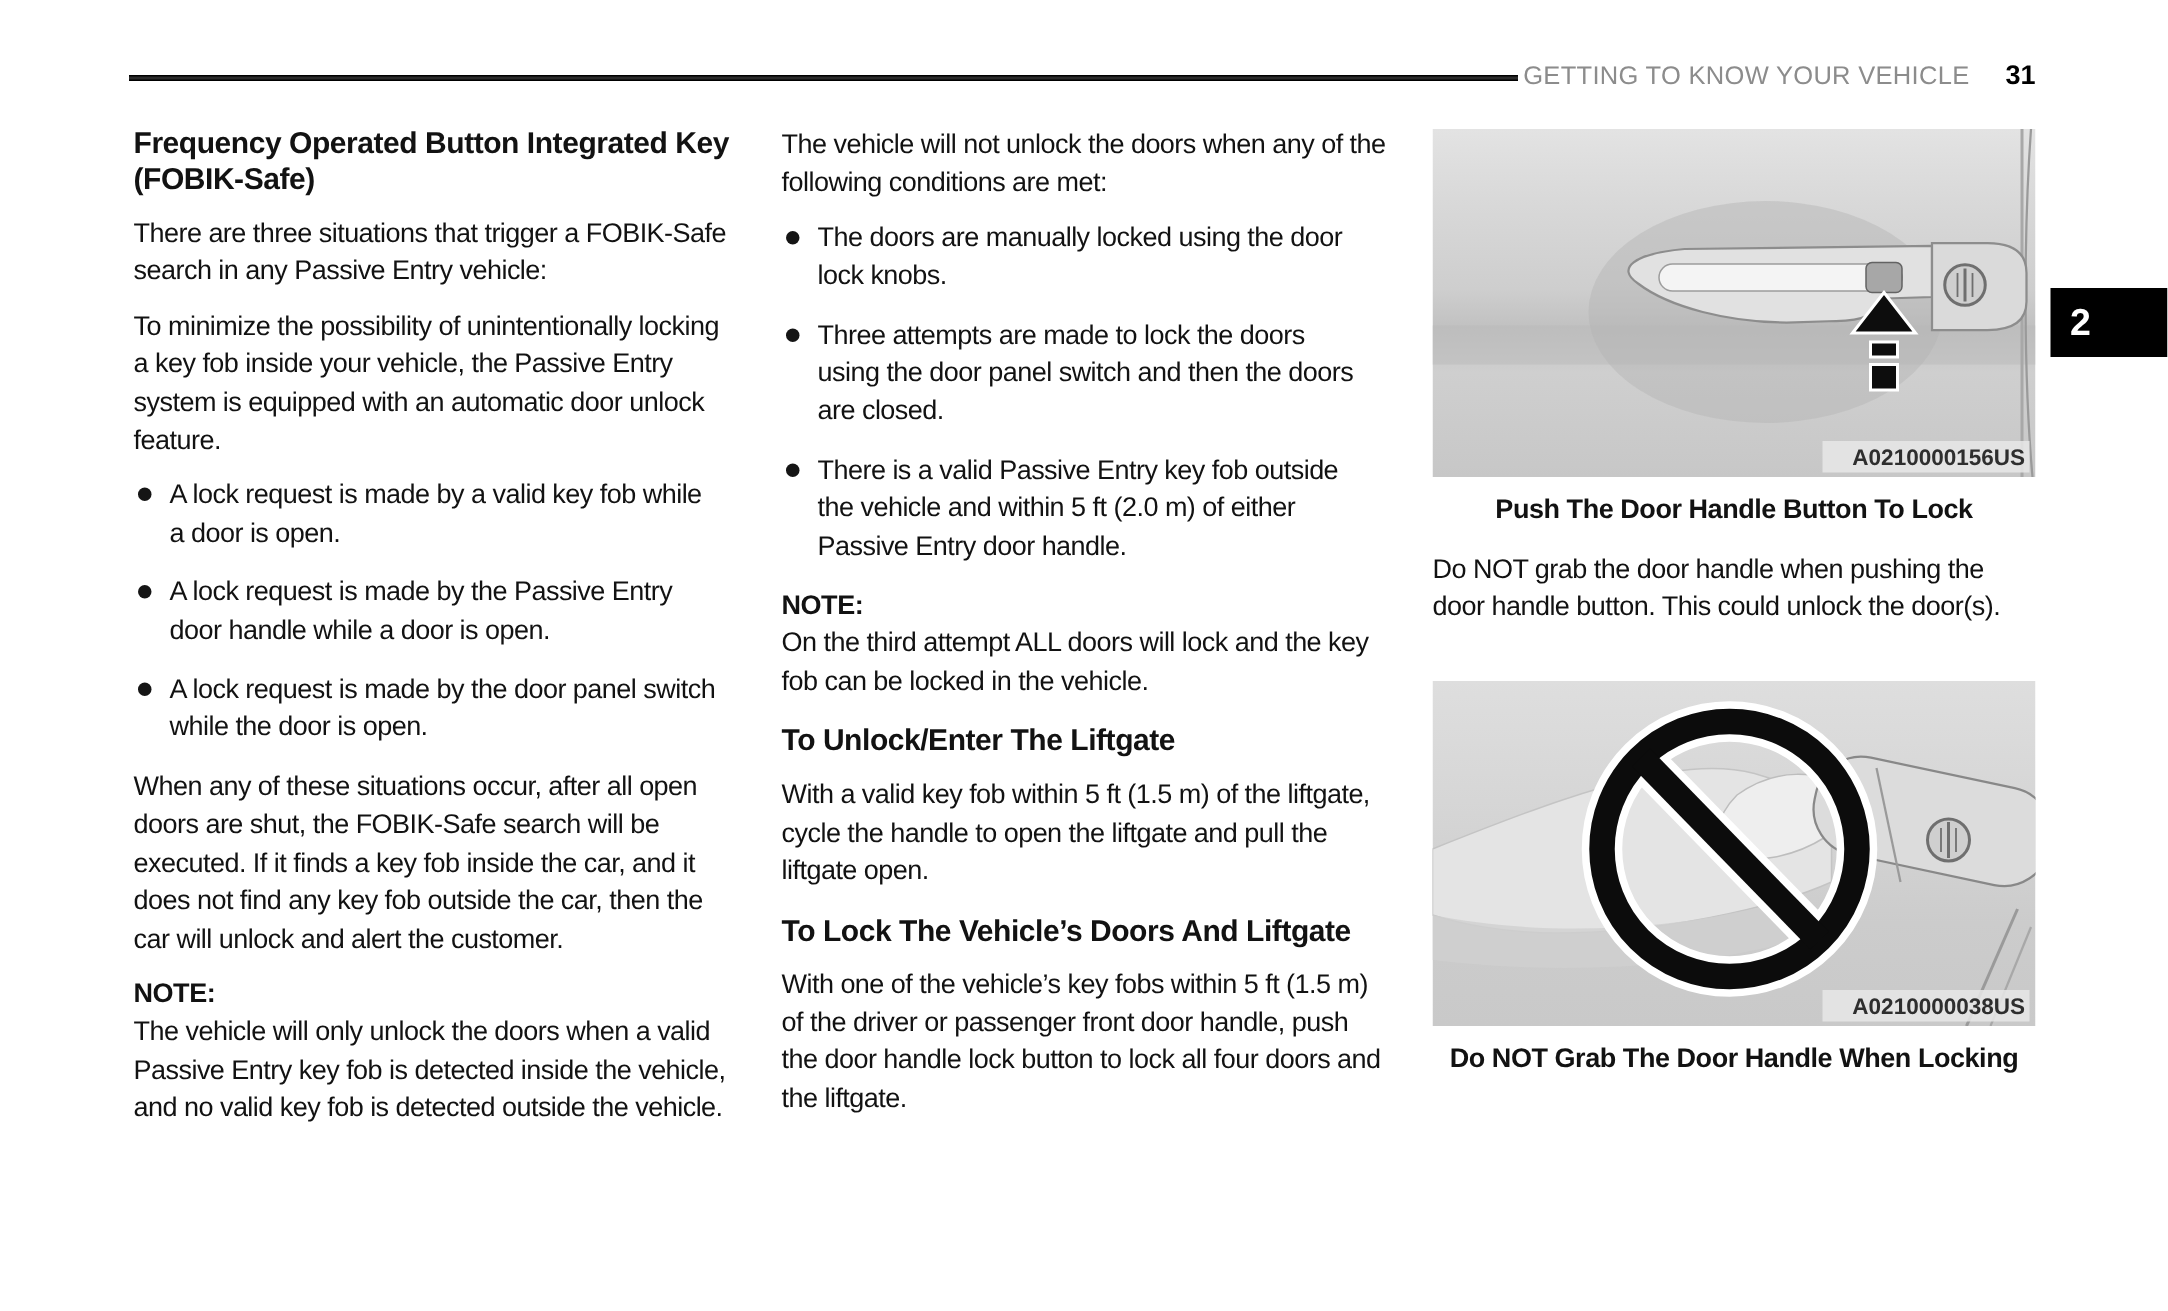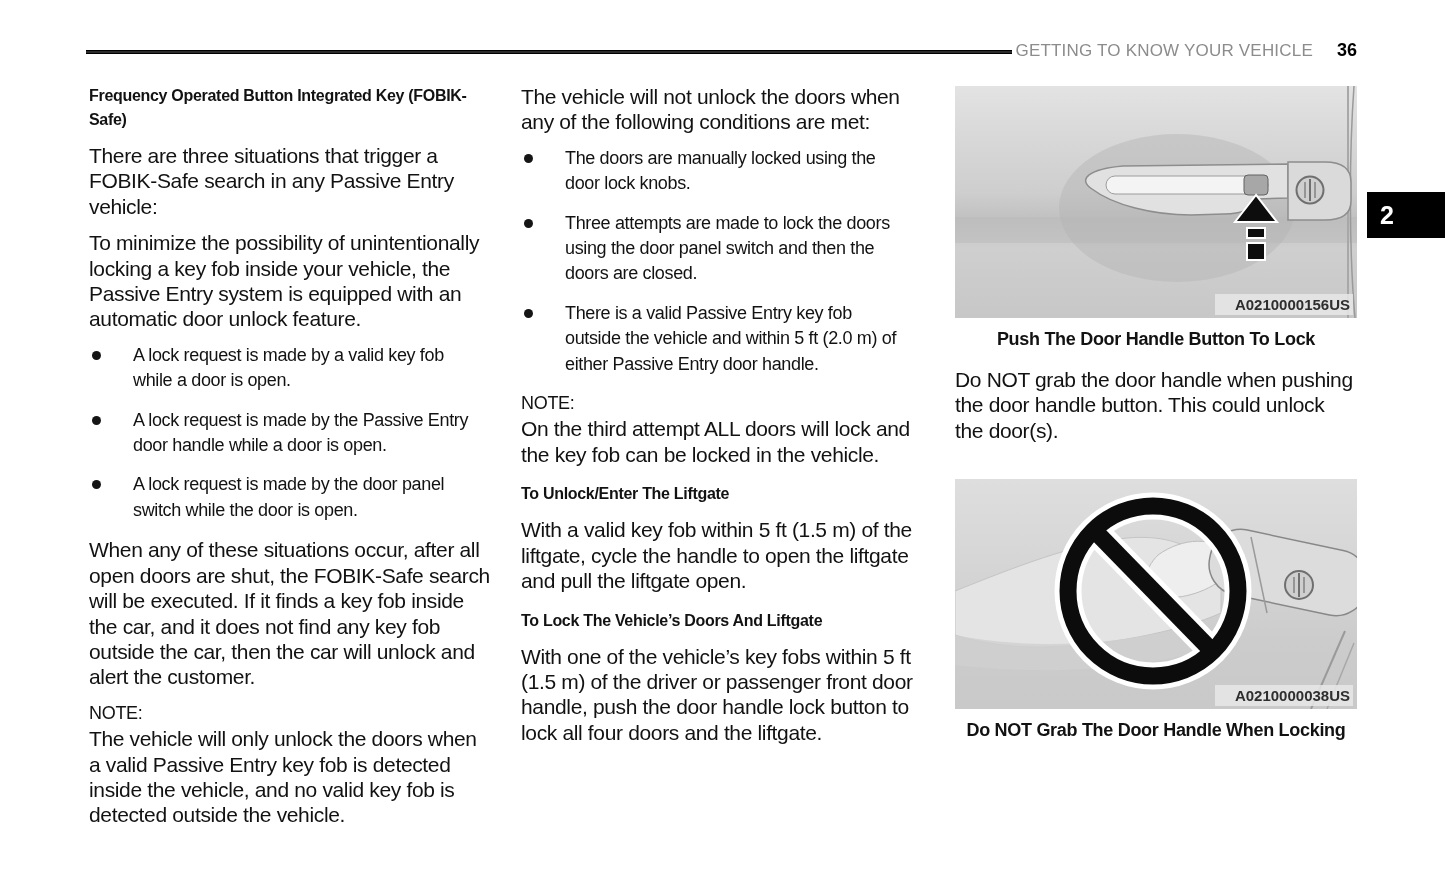--- a/index.html
+++ b/index.html
@@ -36,33 +36,33 @@
     padding-left:13px; font-size:25px; font-weight:700;
   }
   
   .col { position:absolute; top:84px; width:403px; }
   .col1 { left:89px; }
   .col2 { left:521px; }
   .col3 { left:955px; top:86px; width:402px; }
   .col > :first-child { margin-top:0; }
 
   p, .note-body {
-    font-size:21px; line-height:25.4px; letter-spacing:-0.35px;
+    font-size:18px; line-height:25.4px; letter-spacing:-0.35px;
     margin:0 0 11px 0;
   }
   .h3 {
-    font-size:16px; line-height:24px; font-weight:700;
+    font-size:20px; line-height:24px; font-weight:700;
     letter-spacing:-0.3px; margin:15px 0 11px 0;
   }
   .note-label {
-    font-size:18px; line-height:25.4px; font-weight:400;
+    font-size:18px; line-height:25.4px; font-weight:700;
     letter-spacing:-0.3px; margin:0;
   }
   .bullet {
-    display:flex; margin:2px 12px 14px 0;gap:20px;
+    display:flex; margin:2px 12px 14px 0;
   }
   .bullet .dot {
     flex:none; width:9px; height:9px; border-radius:50%; background:#151515;
     margin:8px 12px 0 3px;
   }
   .bullet .btxt {
     font-size:18px; line-height:25.4px; letter-spacing:-0.35px;
   }
   
   .figure { width:338px; }
@@ -73,21 +73,21 @@
   }
   .fig-gap { margin-bottom:36px; }
   .wm { font-family:"Liberation Sans", sans-serif; font-weight:700; }
 </style>
 </head>
 <body>
 
 <div class="header-rule"></div>
 <div class="header-right">
   <span class="header-section">GETTING TO KNOW YOUR VEHICLE</span>
-  <span class="header-page">36</span>
+  <span class="header-page">31</span>
 </div>
 
 <div class="side-tab">
   <span>2</span>
 </div>
 
 <div class="col col1">
   <div class="h3">Frequency Operated Button Integrated Key (FOBIK-Safe)</div>
   <p>There are three situations that trigger a FOBIK-Safe search in any Passive Entry vehicle:</p>
   <p>To minimize the possibility of unintentionally locking a key fob inside your vehicle, the Passive Entry system is equipped with an automatic door unlock feature.</p>

